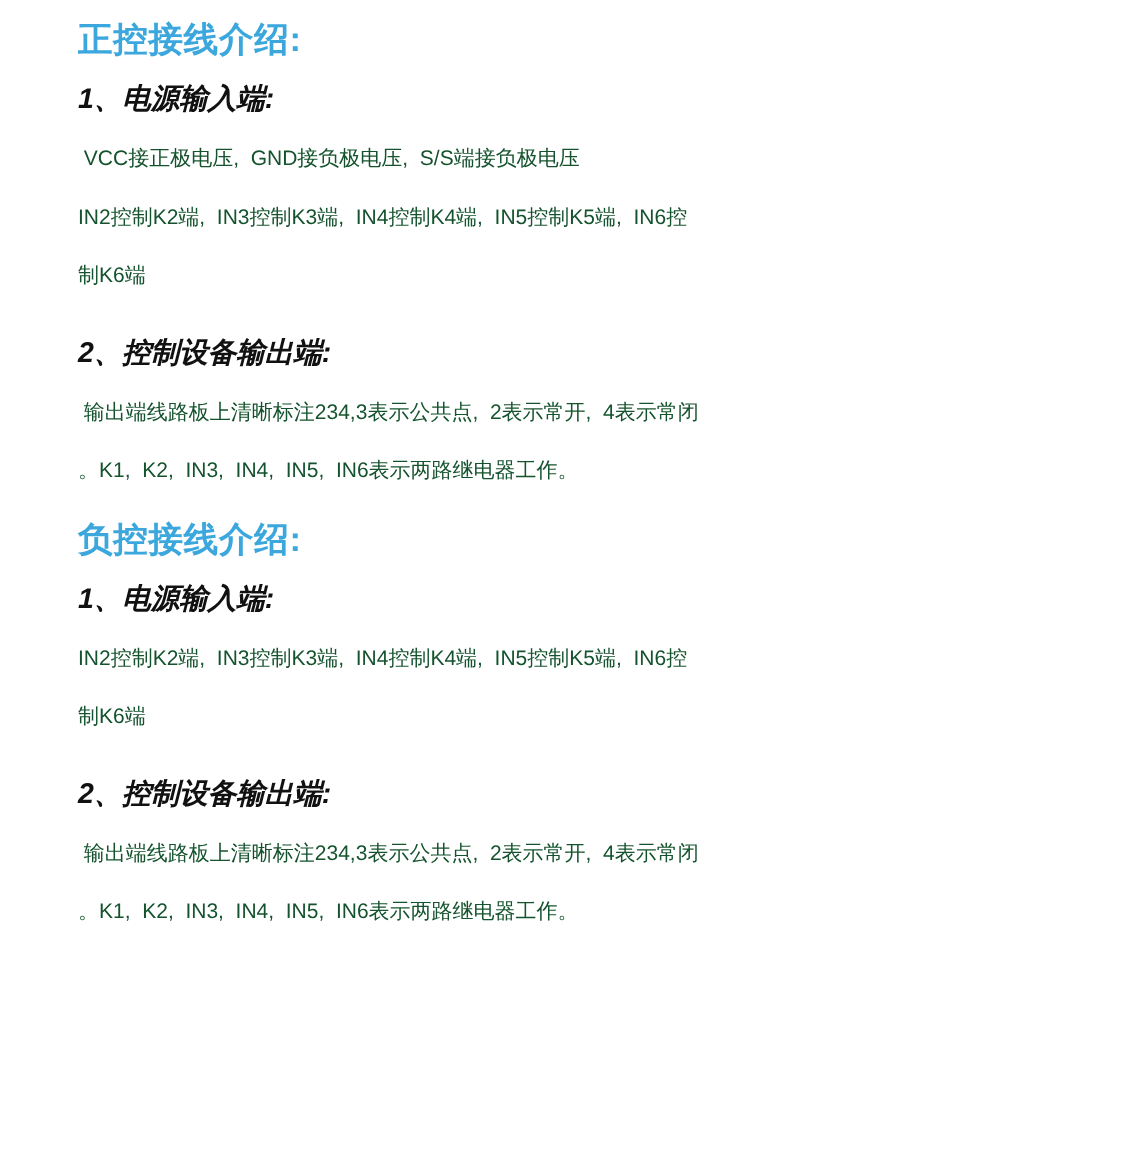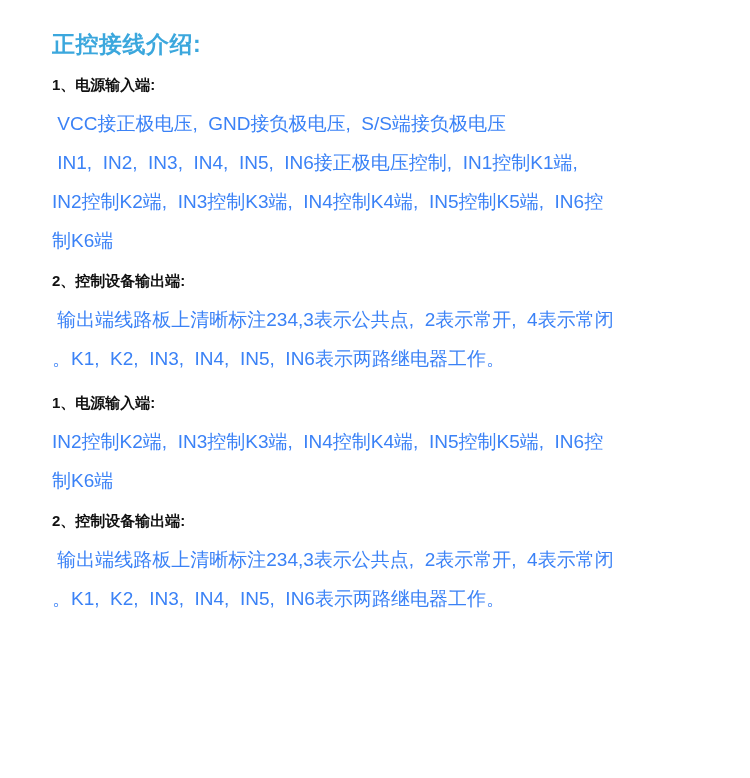--- a/index.html
+++ b/index.html
@@ -12,79 +12,80 @@
     background: #ffffff;
     font-family: "Liberation Sans", "DejaVu Sans", sans-serif;
     color: #1a1a1a;
     overflow: hidden;
   }
   .page {
     position: relative;
     width: 750px;
     height: 700px;
     box-sizing: border-box;
-    padding: 24px 30px 0 52px;
+    padding: 6px 30px 0 52px;
   }
   .section {
     margin: 0;
   }
   .section-title {
     color: #3ba7dd;
     font-size: 23px;
     font-weight: bold;
     line-height: 40px;
     margin: 0 0 2px 0;
     letter-spacing: 0.5px;
   }
   .sub-title {
-    font-size: 15px;
+    font-size: 19px;
     font-weight: bold;
     line-height: 38px;
     margin: 0;
     color: #111;
+    font-style: italic;
   }
   .para {
-    font-size: 19px;
+    font-size: 14px;
     line-height: 39px;
     margin: 0;
-    color: #3b82f6;
+    color: #14532d;
     font-weight: 500;
     white-space: pre-wrap;
   }
   .block-2 {
-    margin-top: 2px;
+    margin-top: 14px;
   }
   .gap-top {
     margin-top: 6px;
   }
 </style>
 </head>
 <body>
 
 <div class="page">
 
   <div class="section">
     <h2 class="section-title">正控接线介绍:</h2>
 
     <div class="block">
       <p class="sub-title">1、电源输入端:</p>
       <p class="para"> VCC接正极电压,  GND接负极电压,  S/S端接负极电压</p>
-      <p class="para"> IN1,  IN2,  IN3,  IN4,  IN5,  IN6接正极电压控制,  IN1控制K1端,</p>
       <p class="para">IN2控制K2端,  IN3控制K3端,  IN4控制K4端,  IN5控制K5端,  IN6控</p>
       <p class="para">制K6端</p>
     </div>
 
     <div class="block block-2">
       <p class="sub-title">2、控制设备输出端:</p>
       <p class="para"> 输出端线路板上清晰标注234,3表示公共点,  2表示常开,  4表示常闭</p>
       <p class="para">。K1,  K2,  IN3,  IN4,  IN5,  IN6表示两路继电器工作。</p>
     </div>
   </div>
 
   <div class="section gap-top">
+    <h2 class="section-title">负控接线介绍:</h2>
 
     <div class="block">
       <p class="sub-title">1、电源输入端:</p>
       <p class="para">IN2控制K2端,  IN3控制K3端,  IN4控制K4端,  IN5控制K5端,  IN6控</p>
       <p class="para">制K6端</p>
     </div>
 
     <div class="block block-2">
       <p class="sub-title">2、控制设备输出端:</p>
       <p class="para"> 输出端线路板上清晰标注234,3表示公共点,  2表示常开,  4表示常闭</p>

